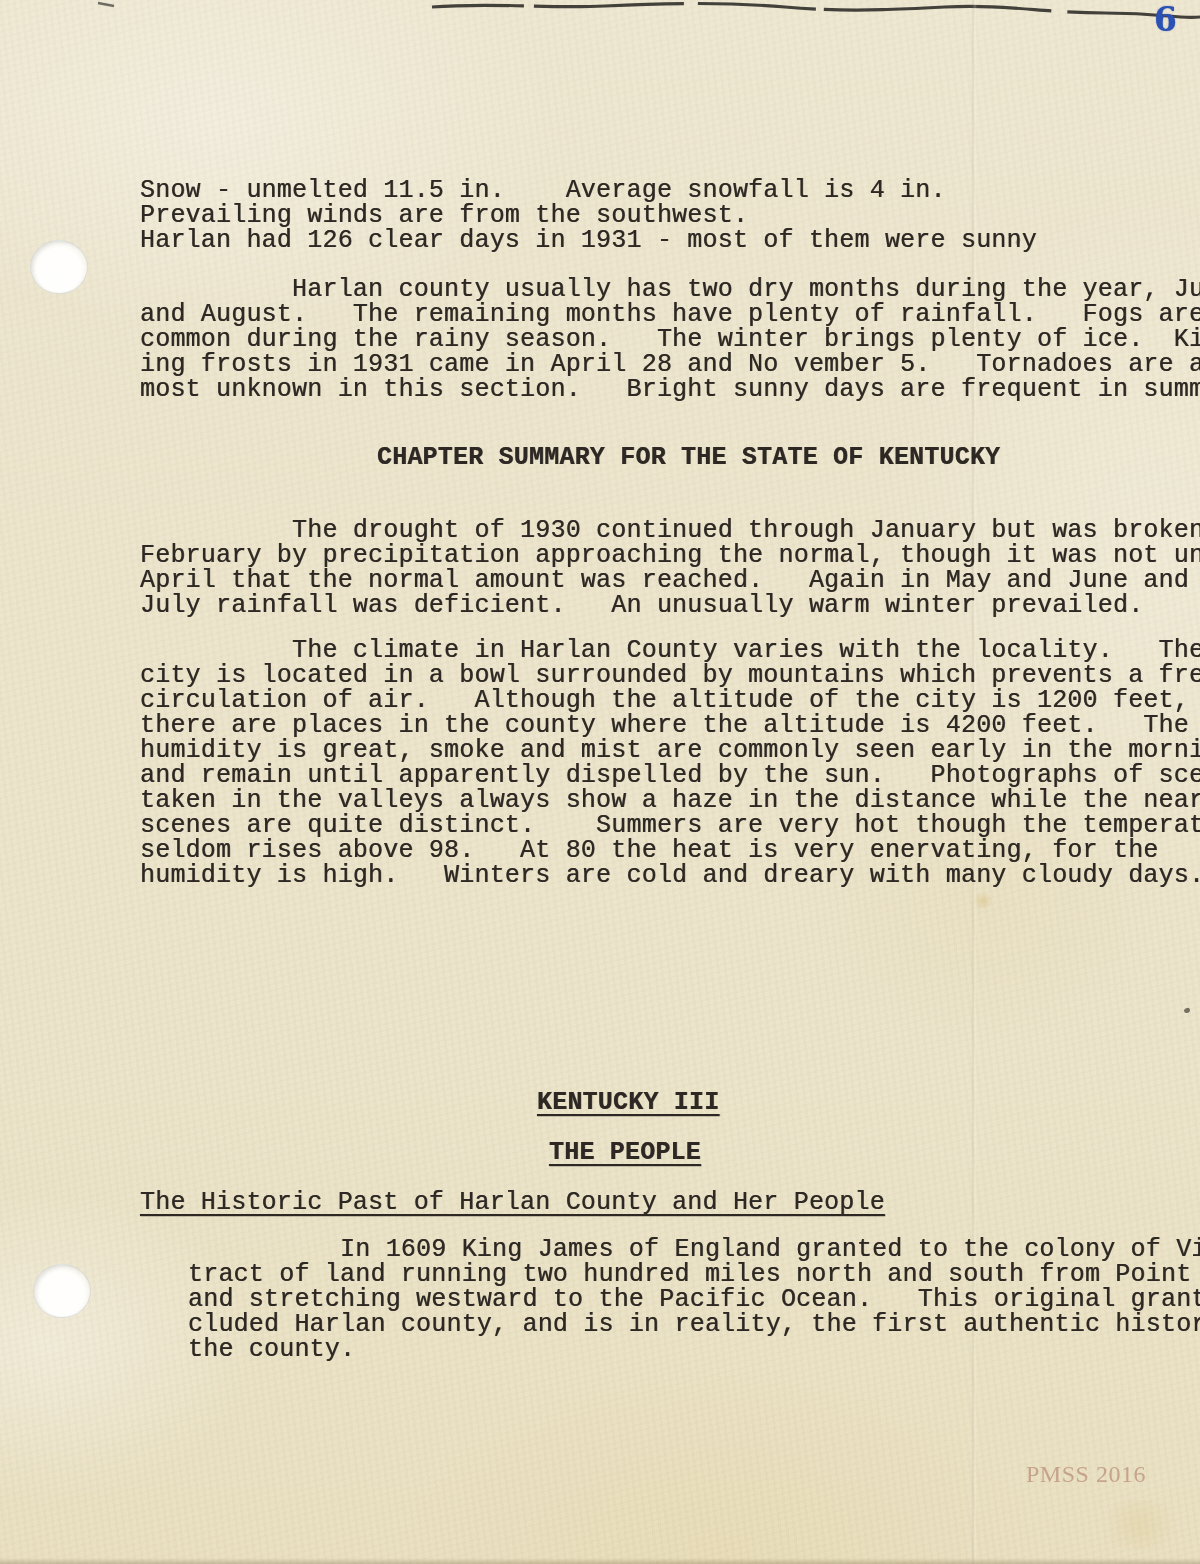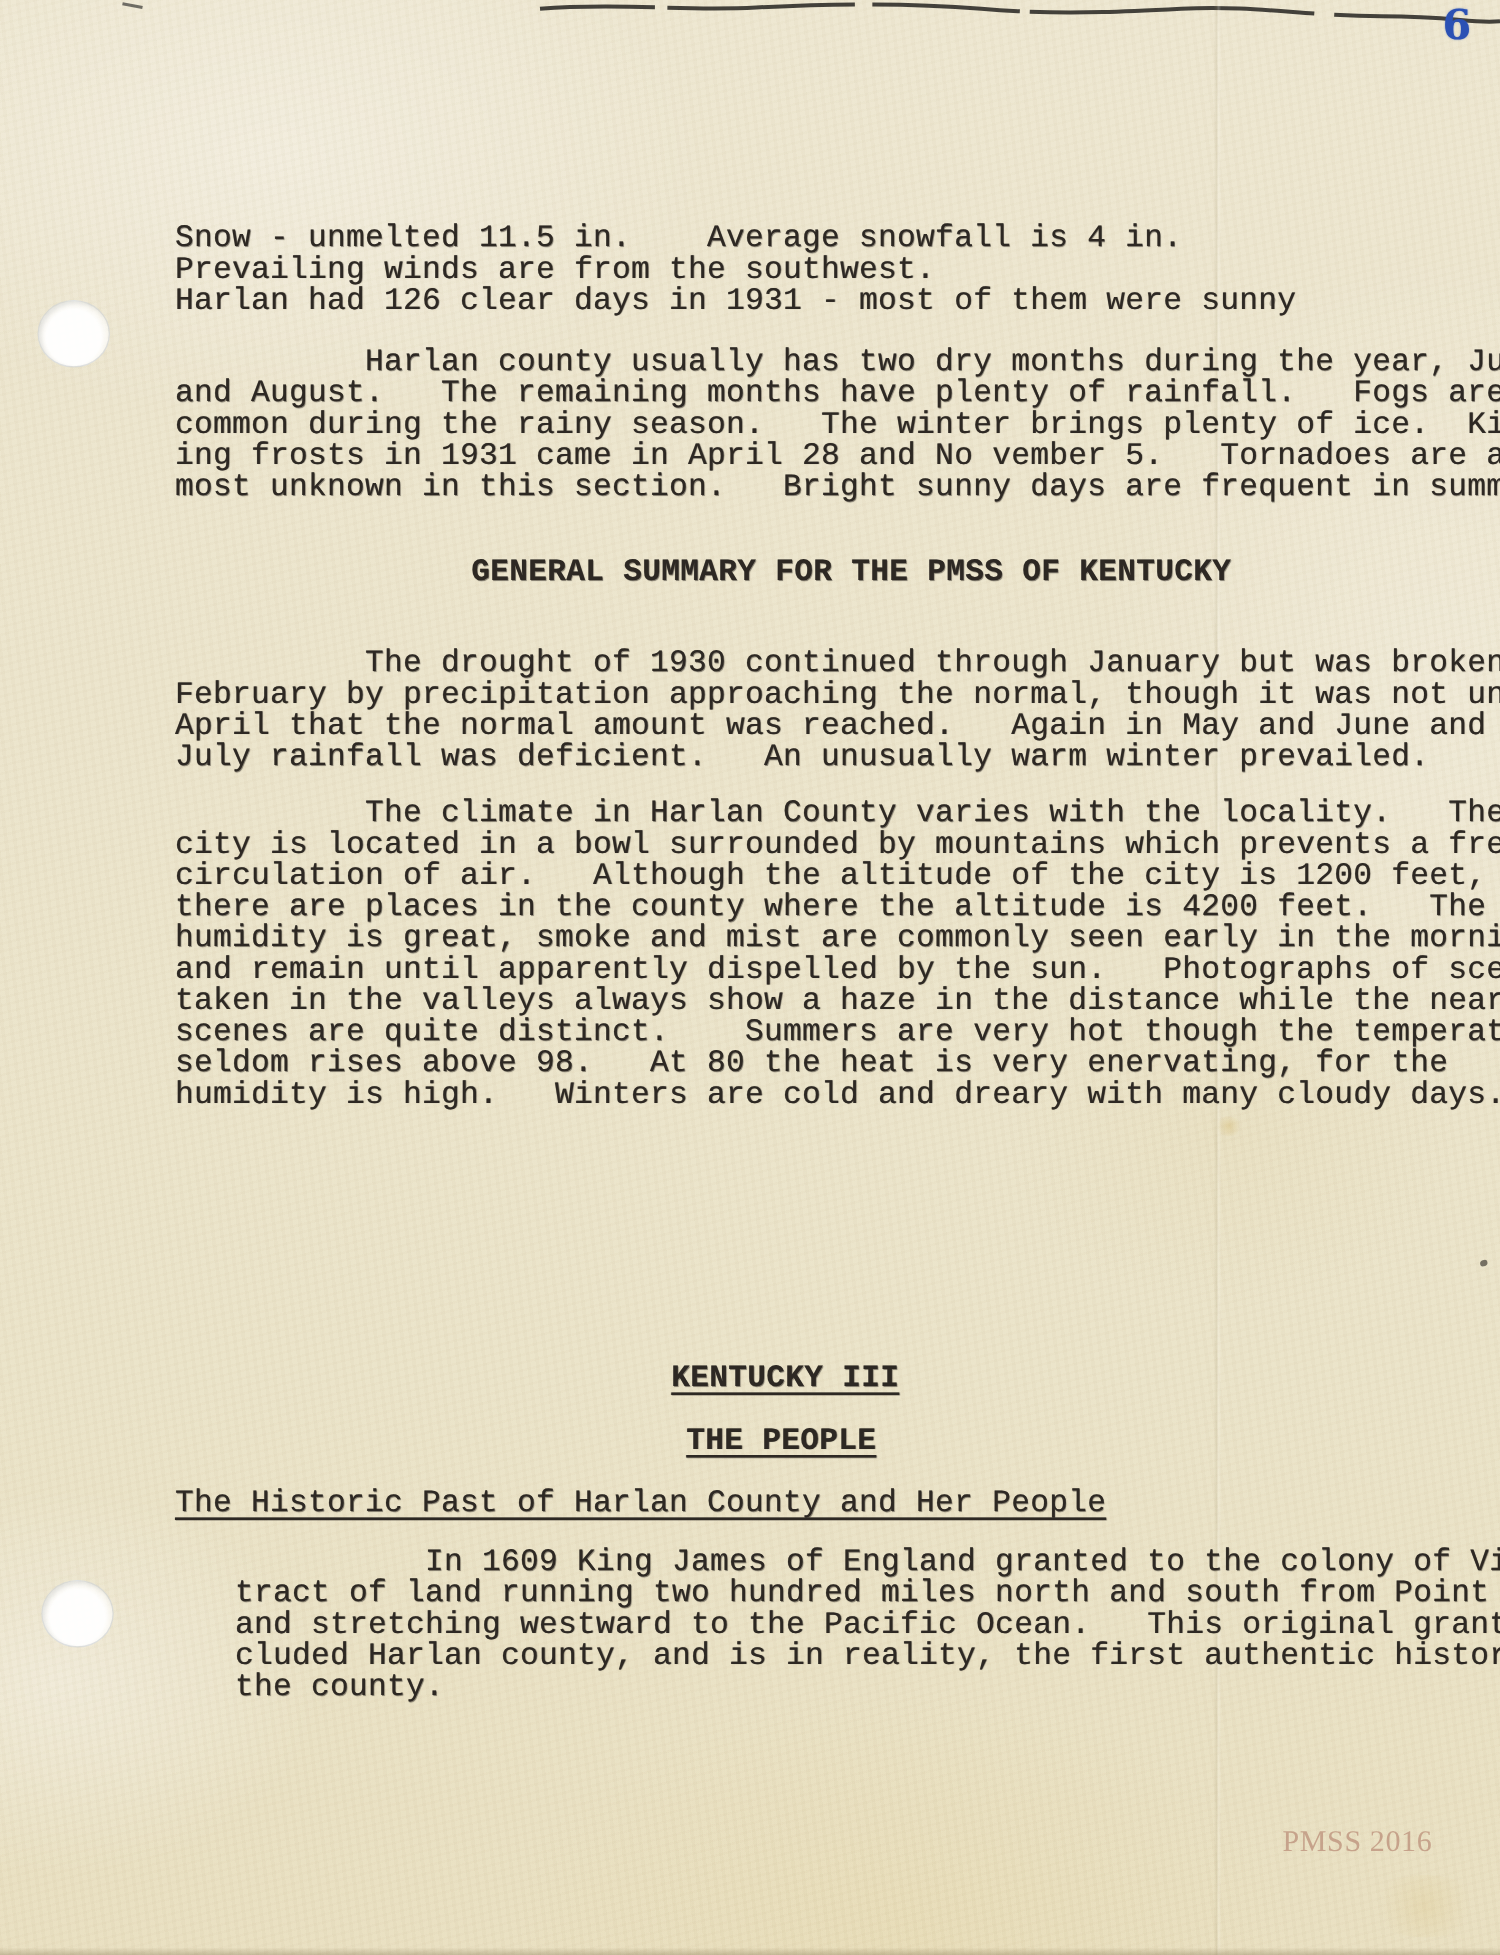--- a/index.html
+++ b/index.html
@@ -128,21 +128,21 @@
   <div class="tw" style="left:140px; top:178px;">Snow - unmelted 11.5 in.    Average snowfall is 4 in.
 Prevailing winds are from the southwest.
 Harlan had 126 clear days in 1931 - most of them were sunny</div>
 
   <div class="tw" style="left:140px; top:277px;">          Harlan county usually has two dry months during the year, July
 and August.   The remaining months have plenty of rainfall.   Fogs are
 common during the rainy season.   The winter brings plenty of ice.  Kill-
 ing frosts in 1931 came in April 28 and No vember 5.   Tornadoes are al-
 most unknown in this section.   Bright sunny days are frequent in summer.</div>
 
-  <div class="tw bold" style="left:377px; top:445px;">GENERAL SUMMARY FOR THE PMSS OF KENTUCKY</div>
+  <div class="tw bold" style="left:377px; top:445px;">CHAPTER SUMMARY FOR THE STATE OF KENTUCKY</div>
 
   <div class="tw" style="left:140px; top:518px;">          The drought of 1930 continued through January but was broken in
 February by precipitation approaching the normal, though it was not until
 April that the normal amount was reached.   Again in May and June and
 July rainfall was deficient.   An unusually warm winter prevailed.</div>
 
   <div class="tw" style="left:140px; top:638px;">          The climate in Harlan County varies with the locality.   The
 city is located in a bowl surrounded by mountains which prevents a free
 circulation of air.   Although the altitude of the city is 1200 feet,
 there are places in the county where the altitude is 4200 feet.   The

